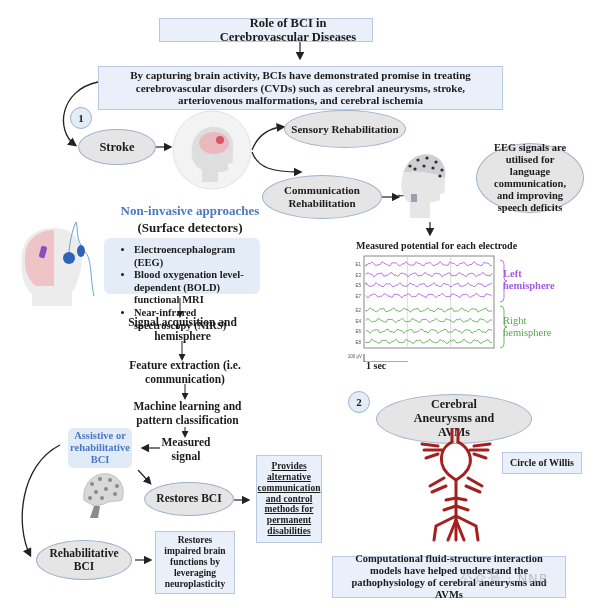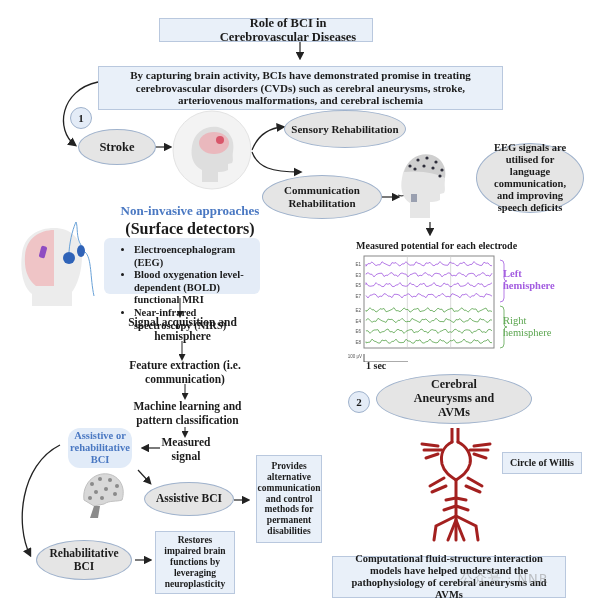--- a/index.html
+++ b/index.html
@@ -129,21 +129,21 @@
   </svg>
 <div class="abs" style="left:503px;top:268px;font-size:10.5px;font-weight:bold;width:50px;line-height:1.15;">
   <span id="lhlabel" style="color: rgb(163, 92, 224);">Left hemisphere</span>
 </div>
 <div class="abs" style="left:503px;top:315px;font-size:10.5px;font-weight:normal;width:50px;line-height:1.15;">
   <span id="rhlabel" style="color: rgb(90, 165, 78);">Right hemisphere</span>
 </div>
 <div class="abs" style="left:366px;top:360px;font-size:10px;font-weight:bold;">1 sec</div>
 
 <div class="abs" style="left:110px;top:203px;width:160px;text-align:center;font-weight:bold;font-size:13px;color:#4a78c2;">Non-invasive approaches</div>
-<div class="abs" style="left:110px;top:220px;width:160px;text-align:center;font-weight:bold;font-size:16px;">(Surface detectors)</div>
+<div class="abs" style="left:110px;top:220px;width:160px;text-align:center;font-weight:bold;font-size:13px;">(Surface detectors)</div>
 
 <svg class="abs" style="left:12px;top:218px;" width="90" height="90" viewBox="0 0 90 90">
   <path d="M20,88 L20,76 C10,68 8,50 10,36 C12,18 26,10 42,10 C58,10 70,20 70,38 C70,52 66,66 60,74 L60,88 Z" fill="#ececec"></path>
   <path d="M42,12 C28,12 14,20 13,38 C12,52 16,62 24,68 L42,68 Z" fill="#efc4c6"></path>
   <rect x="28" y="28" width="6" height="12" rx="2" fill="#8f4cc2" transform="rotate(15 31 34)"></rect>
   <circle cx="57" cy="40" r="6" fill="#2f63b8"></circle>
   <ellipse cx="69" cy="33" rx="4" ry="6" fill="#2f63b8"></ellipse>
   <path d="M57,34 C58,20 62,8 64,4 C66,8 64,20 69,27 M73,34 C80,40 78,60 82,78" fill="none" stroke="#6aa2d8" stroke-width="1"></path>
 </svg>
 
@@ -153,46 +153,46 @@
       <li>Blood oxygenation level-dependent (BOLD) functional MRI</li>
       <li>Near-infrared spectroscopy (NIRS)</li>
     </ul>
 </div>
 
 <div class="flowtext" style="left:120px;top:316px;width:125px;">Signal acquisition and hemisphere</div>
 <div class="flowtext" style="left:120px;top:359px;width:130px;">Feature extraction (i.e. communication)</div>
 <div class="flowtext" style="left:120px;top:400px;width:135px;">Machine learning and pattern classification</div>
 <div class="flowtext" style="left:160px;top:436px;width:52px;">Measured signal</div>
 
-<div class="abs" style="left:68px;top:428px;width:64px;height:40px;background:#e1ebf8;border-radius:12px;text-align:center;font-weight:bold;font-size:10.5px;color:#4a78c2;line-height:1.15;display:flex;align-items:center;justify-content:center;">Assistive or rehabilitative BCI</div>
+<div class="abs" style="left:68px;top:428px;width:64px;height:40px;background:#e1ebf8;border-radius:5px;text-align:center;font-weight:bold;font-size:10.5px;color:#4a78c2;line-height:1.15;display:flex;align-items:center;justify-content:center;">Assistive or rehabilitative BCI</div>
 
 <svg class="abs" style="left:80px;top:470px;" width="46" height="50" viewBox="0 0 46 50">
   <path d="M4,30 C2,14 14,2 28,4 C40,6 46,18 42,30 C36,32 30,30 24,34 L14,36 Z" fill="#d8d8d8" stroke="#c0c0c0"></path>
   <path d="M14,36 L10,48 L18,48 L20,36 Z" fill="#8b8b8b"></path>
   <g fill="#8a8a8a">
     <circle cx="12" cy="14" r="2"></circle>
       <circle cx="20" cy="9" r="2"></circle>
       <circle cx="30" cy="10" r="2"></circle>
     <circle cx="37" cy="16" r="2"></circle>
       <circle cx="16" cy="22" r="2"></circle>
       <circle cx="26" cy="19" r="2"></circle>
     <circle cx="35" cy="24" r="2"></circle>
       <circle cx="10" cy="28" r="2"></circle>
       <circle cx="22" cy="28" r="2"></circle>
   </g>
 </svg>
 
-<div class="oval" style="left:144px;top:482px;width:90px;height:34px;font-size:11.5px;">Assistive BCI</div>
-<div class="box" style="left:256px;top:455px;width:66px;height:88px;font-size:9.5px;padding:0 13px;">Provides alternative communication and control methods for permanent disabilities</div>
+<div class="oval" style="left:144px;top:482px;width:90px;height:34px;font-size:11.5px;">Restores BCI</div>
+<div class="box" style="left:256px;top:455px;width:66px;height:88px;font-size:9.5px;padding:0 13px;text-decoration:underline;">Provides alternative communication and control methods for permanent disabilities</div>
 
 <div class="oval" style="left:36px;top:540px;width:96px;height:40px;font-size:11.5px;padding:0 8px;">Rehabilitative BCI</div>
 <div class="box" style="left:155px;top:531px;width:80px;height:63px;font-size:9.5px;padding:0 4px;">Restores impaired brain functions by leveraging neuroplasticity</div>
 
 <div class="num" style="left:348px;top:391px;">2</div>
-<div class="oval" style="left:376px;top:374px;width:156px;height:50px;font-size:12px;padding:0 28px;">Cerebral Aneurysms and AVMs</div>
+<div class="oval" style="left:376px;top:394px;width:156px;height:50px;font-size:12px;padding:0 28px;">Cerebral Aneurysms and AVMs</div>
 
 <svg class="abs" style="left:416px;top:428px;" width="80" height="120" viewBox="0 0 80 120">
   <g fill="none" stroke="#a3201f" stroke-width="3" stroke-linecap="round">
     <path d="M36,0 L36,14 M42,0 L42,14"></path>
     <path d="M36,14 C28,18 24,26 26,36 C28,44 34,48 40,52 C46,48 52,44 54,36 C56,26 50,18 42,14"></path>
     <path d="M26,22 L8,22 M54,22 L72,22 M22,18 L6,16 M58,18 L74,16 M22,26 L10,30 M58,26 L70,30"></path>
     <path d="M40,52 L40,112"></path>
     <path d="M28,50 L14,58 M52,50 L66,58 M30,58 L16,64 M50,58 L64,64"></path>
     <path d="M40,70 L30,72 M40,70 L50,72 M40,78 L28,82 M40,78 L52,82"></path>
     <path d="M40,88 L20,98 L18,112 M40,88 L60,98 L62,112"></path>

